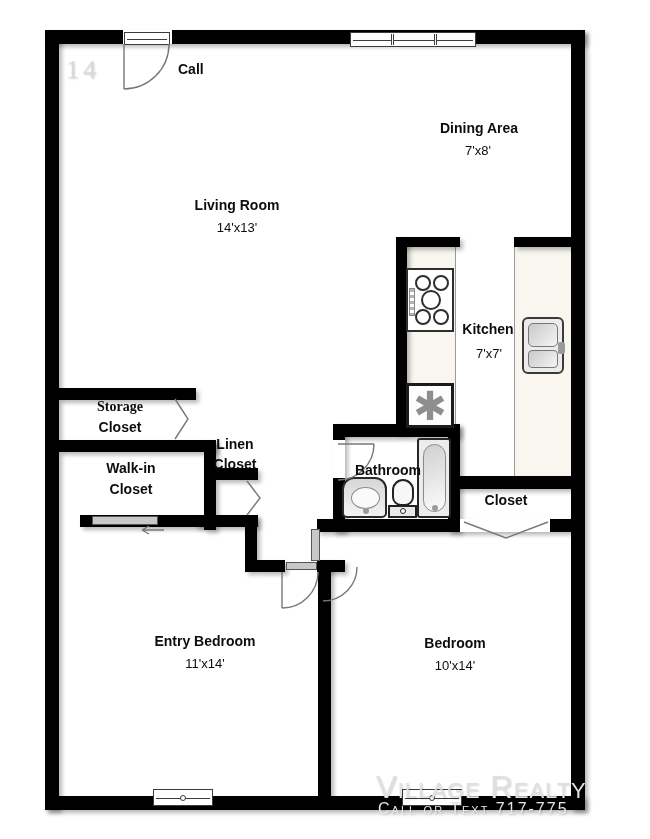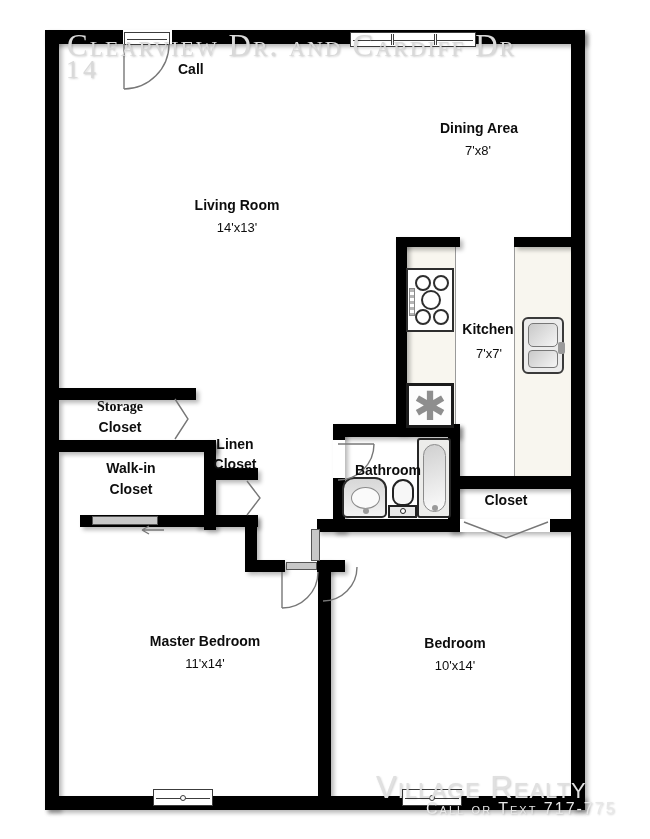--- a/index.html
+++ b/index.html
@@ -169,24 +169,23 @@
   <div class="label" style="left:131px;top:460px;">Walk-in</div>
   <div class="label" style="left:131px;top:481px;">Closet</div>
 
   <div class="label" style="left:235px;top:436px;">Linen</div>
   <div class="label" style="left:235px;top:456px;">Closet</div>
 
   <div class="label" style="left:388px;top:462px;">Bathroom</div>
 
   <div class="label" style="left:506px;top:492px;">Closet</div>
 
-  <div class="label" style="left:205px;top:633px;">Master Bedroom</div>
+  <div class="label" style="left:205px;top:633px;">Entry Bedroom</div>
   <div class="dims" style="left:205px;top:656px;">11'x14'</div>
 
   <div class="label" style="left:455px;top:635px;">Bedroom</div>
   <div class="dims" style="left:455px;top:658px;">10'x14'</div>
 
-  <div class="wm" style="left:67px;top:28px;font-size:31px;letter-spacing:2px;">Clearview Dr. and Cardiff Dr</div>
   <div class="wm" style="left:66px;top:55px;font-size:26px;letter-spacing:4px;">14</div>
   <div class="wm sans" style="left:376px;top:770px;font-size:31px;letter-spacing:1px;color:#e0e0e0;">Village Realty</div>
-  <div class="wm sans" style="left:378px;top:800px;font-size:16px;letter-spacing:2px;color:#e7e7e7;margin-left:48px;">Call or Text 717-775</div>
+  <div class="wm sans" style="left:378px;top:800px;font-size:16px;letter-spacing:2px;color:#e7e7e7;">Call or Text 717-775</div>
 
 </div>
 
 </body></html>

